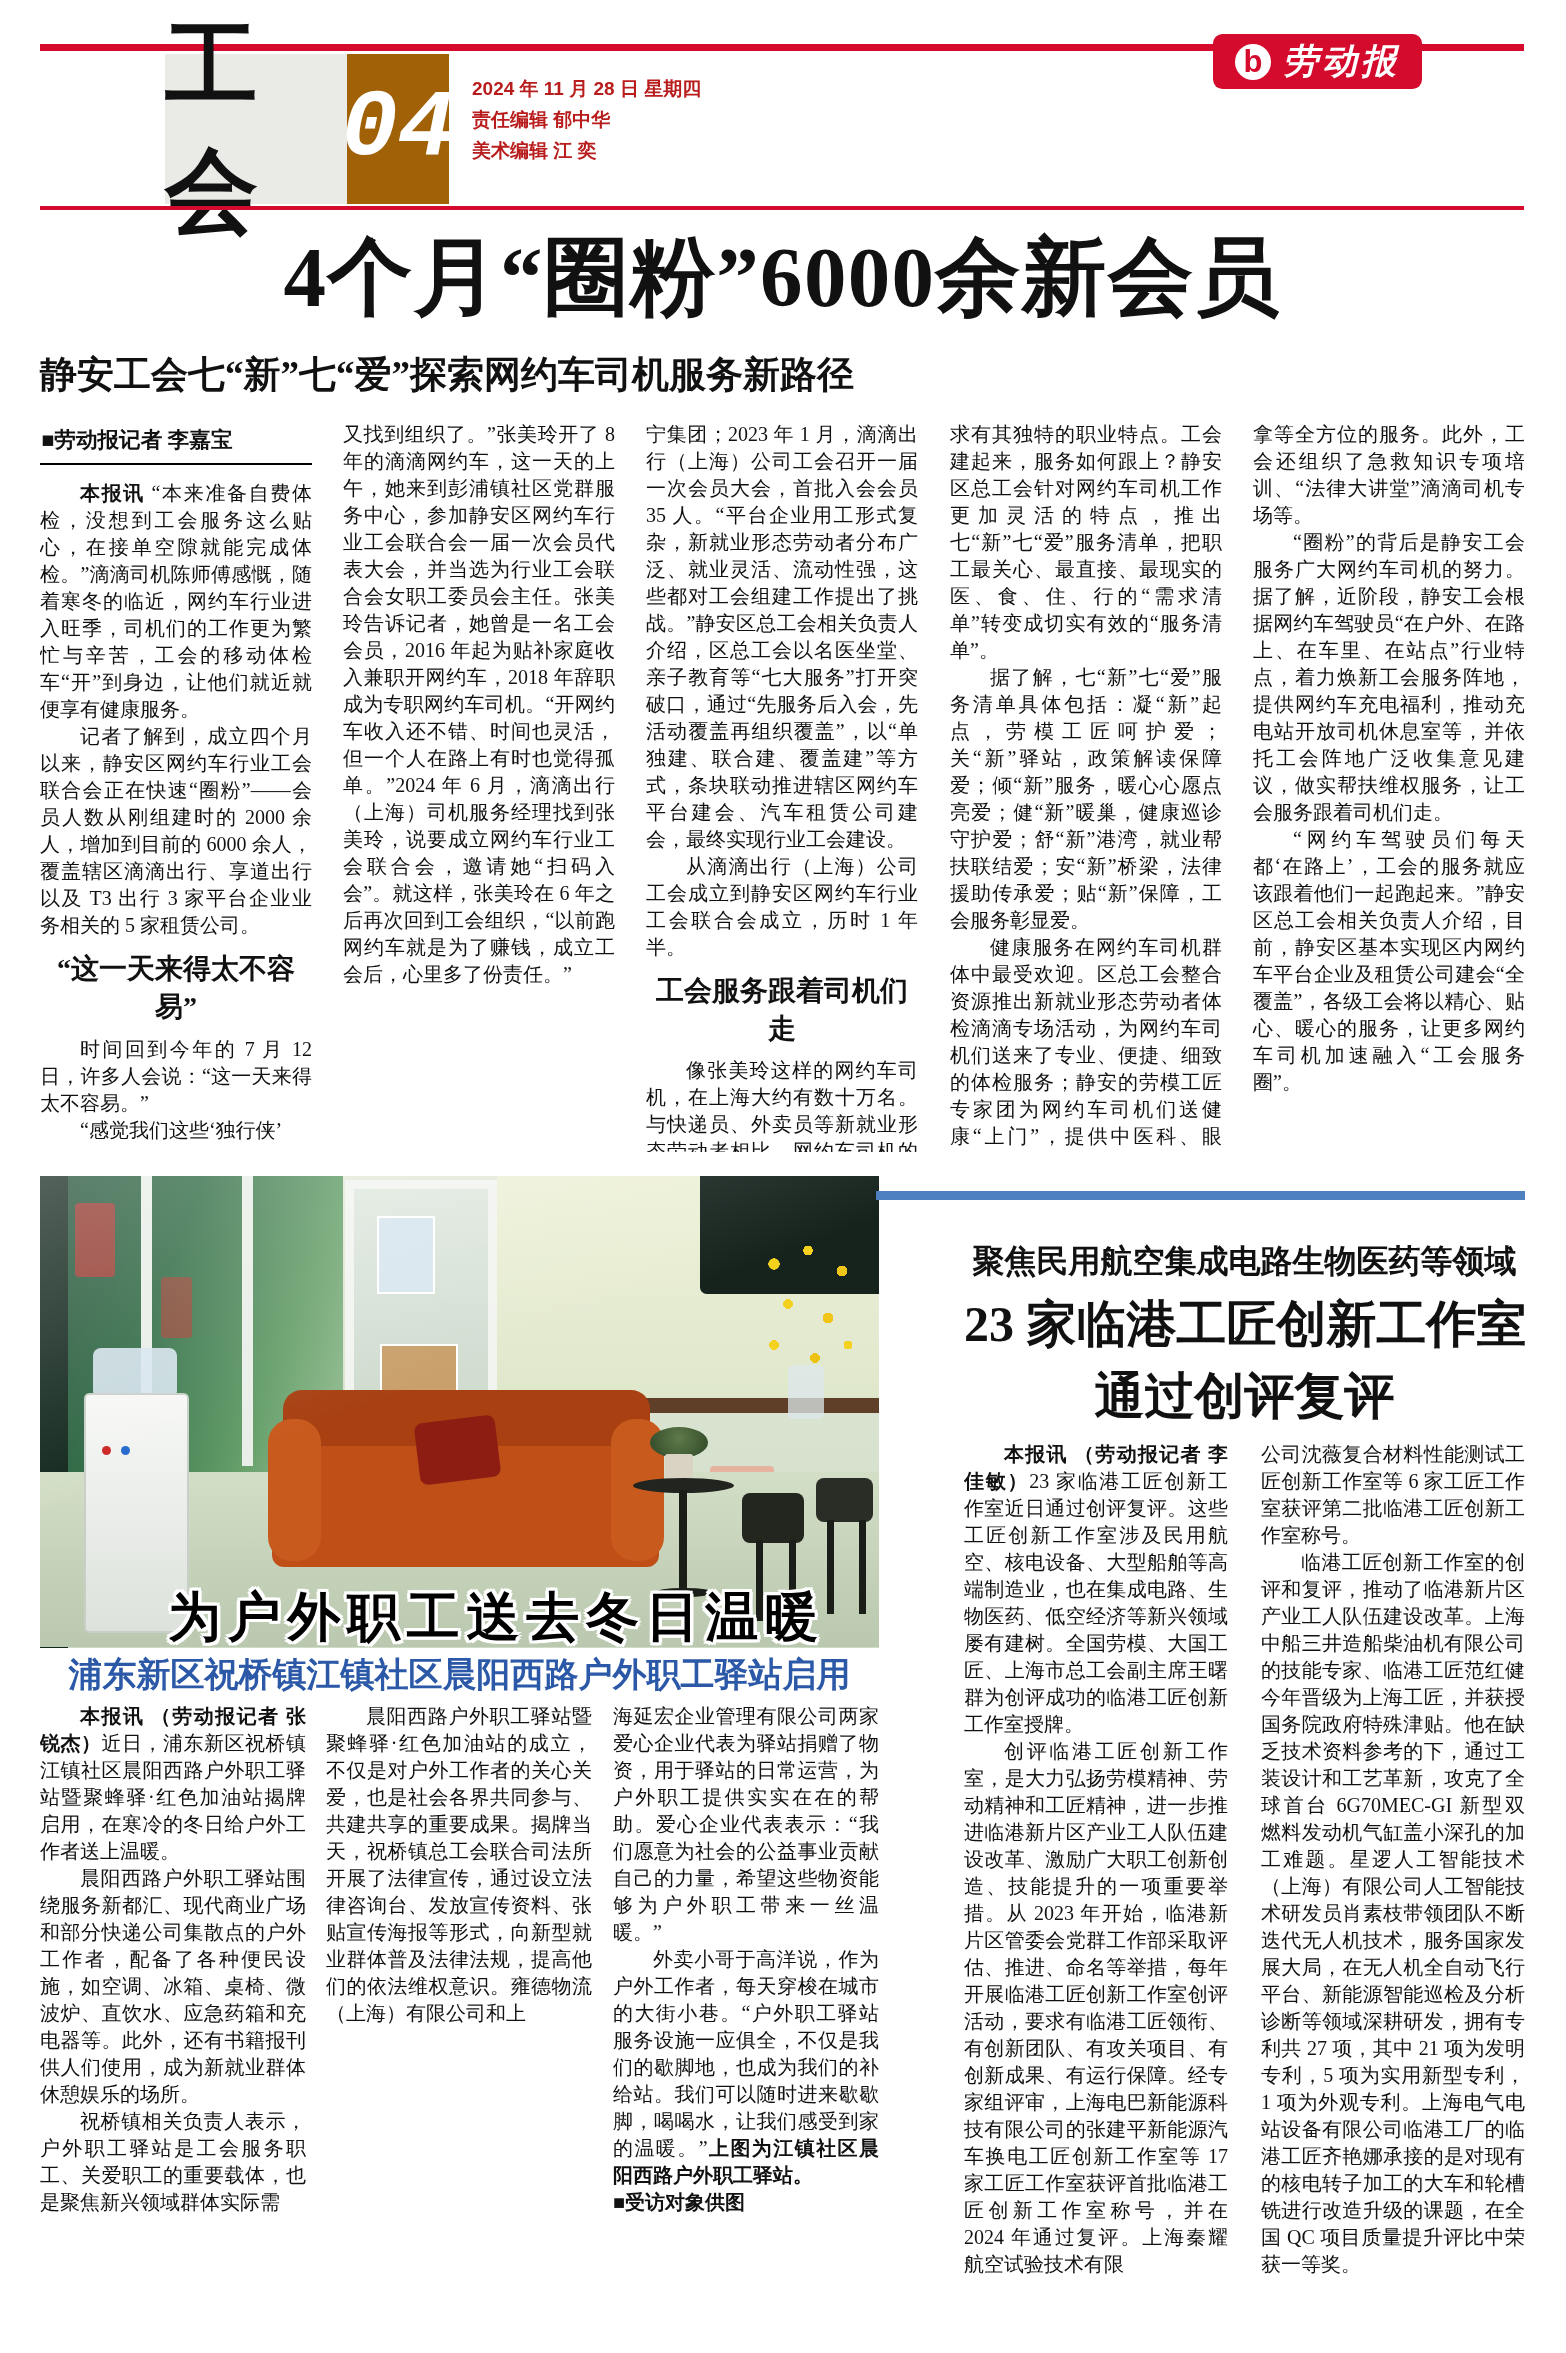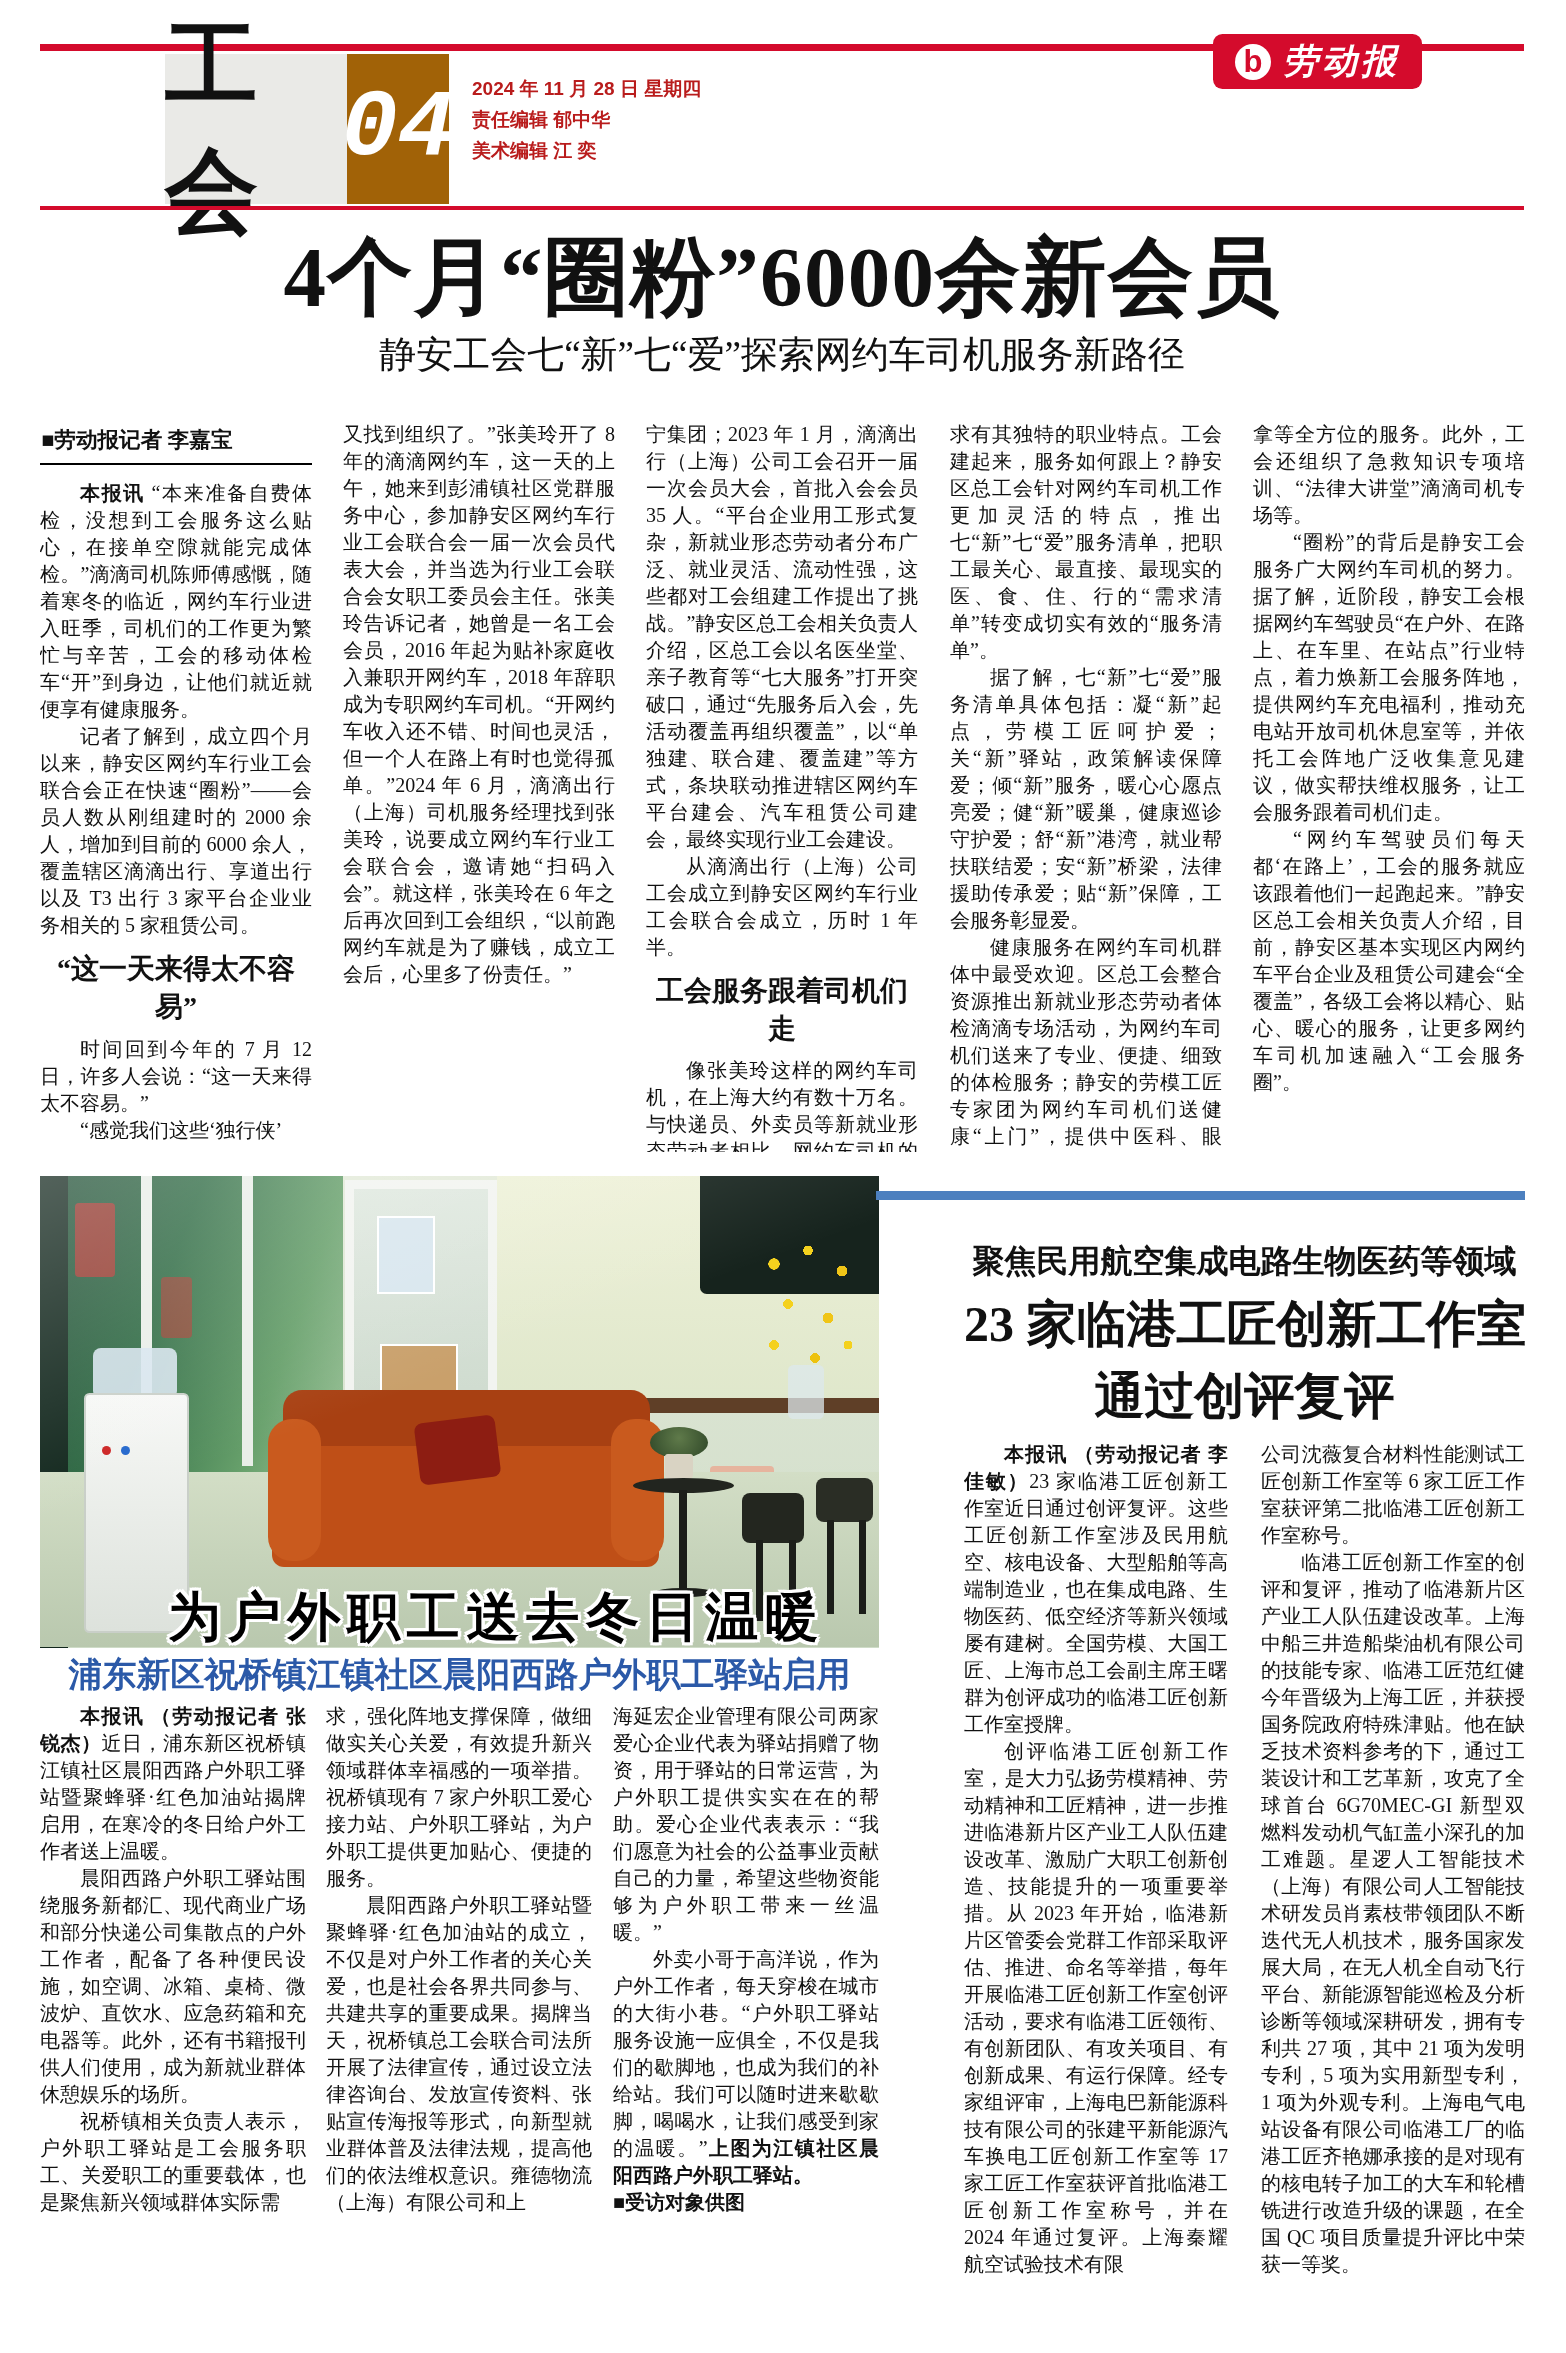--- a/index.html
+++ b/index.html
@@ -17,21 +17,21 @@
         align-items:center;justify-content:center;font-size:93px;font-weight:bold;letter-spacing:2.7px;}
   #pagenum-box{left:347px;top:54px;width:102px;height:150px;background:#a16207;display:flex;
         align-items:center;justify-content:center;color:#fff;
         font-family:Liberation Mono, monospace;font-weight:bold;font-style:italic;font-size:94px;}
   #hdr-meta{left:472px;top:73px;width:472px;font-family:"Liberation Sans","DejaVu Sans",sans-serif;
         font-weight:bold;font-size:19px;line-height:31px;color:#b91c1c;}
   #rule-2{left:40px;top:206px;width:1484px;height:4px;background:#d40b2c;}
   
   #ta-headline{left:40px;top:220px;width:1484px;text-align:center;font-size:85px;font-weight:900;
         letter-spacing:1.3px;white-space:nowrap;}
-  #ta-subheadline{left:40px;top:330px;width:1484px;text-align:center;font-size:37px;font-weight:normal;}
+  #ta-subheadline{left:40px;top:350px;width:1484px;text-align:left;font-size:37px;font-weight:bold;}
   .colwrap{overflow:hidden;}
   .ncol{position:absolute;top:0;width:272px;}
   .ncol p{margin:0;font-size:20px;line-height:27px;text-align:justify;text-justify:inter-ideograph;}
   .ncol p.ind{text-indent:2em;}
   .subhead{font-size:28px;font-weight:bold;text-align:center;margin:10.8px 0 9.4px 0;}
   .byline{font-weight:bold;font-size:21.6px;border-bottom:2px solid #000;padding:4px 0 9.4px 1.3px;margin-bottom:15px;}
   b.lead{font-weight:bold;}
   
   #photo{left:40px;top:1176px;width:839px;height:472px;background:linear-gradient(#e3ead9,#cfdcc8);overflow:hidden;}
   .ph{position:absolute;}
@@ -167,21 +167,20 @@
   <div class="abs" id="bl-subtitle">浦东新区祝桥镇江镇社区晨阳西路户外职工驿站启用</div>
   <div class="abs" id="bl-title">为户外职工送去冬日温暖</div>
 
   <div class="abs colwrap" id="bl-cols">
     <div class="ncol" style="left:0;">
       <p class="ind"><b class="lead">本报讯 （劳动报记者 张锐杰）</b><span>近日，浦东新区祝桥镇江镇社区晨阳西路户外职工驿站暨聚蜂驿·红色加油站揭牌启用，在寒冷的冬日给户外工作者送上温暖。</span></p>
       <p class="ind">晨阳西路户外职工驿站围绕服务新都汇、现代商业广场和部分快递公司集散点的户外工作者，配备了各种便民设施，如空调、冰箱、桌椅、微波炉、直饮水、应急药箱和充电器等。此外，还有书籍报刊供人们使用，成为新就业群体休憩娱乐的场所。</p>
       <p class="ind">祝桥镇相关负责人表示，户外职工驿站是工会服务职工、关爱职工的重要载体，也是聚焦新兴领域群体实际需</p>
     </div>
     <div class="ncol" style="left:286px;">
-      <p>求，强化阵地支撑保障，做细做实关心关爱，有效提升新兴领域群体幸福感的一项举措。祝桥镇现有 7 家户外职工爱心接力站、户外职工驿站，为户外职工提供更加贴心、便捷的服务。</p>
       <p class="ind">晨阳西路户外职工驿站暨聚蜂驿·红色加油站的成立，不仅是对户外工作者的关心关爱，也是社会各界共同参与、共建共享的重要成果。揭牌当天，祝桥镇总工会联合司法所开展了法律宣传，通过设立法律咨询台、发放宣传资料、张贴宣传海报等形式，向新型就业群体普及法律法规，提高他们的依法维权意识。雍德物流（上海）有限公司和上</p>
     </div>
     <div class="ncol" style="left:573px;">
       <p>海延宏企业管理有限公司两家爱心企业代表为驿站捐赠了物资，用于驿站的日常运营，为户外职工提供实实在在的帮助。爱心企业代表表示：“我们愿意为社会的公益事业贡献自己的力量，希望这些物资能够为户外职工带来一丝温暖。”</p>
       <p class="ind"><span>外卖小哥于高洋说，作为户外工作者，每天穿梭在城市的大街小巷。“户外职工驿站服务设施一应俱全，不仅是我们的歇脚地，也成为我们的补给站。我们可以随时进来歇歇脚，喝喝水，让我们感受到家的温暖。”</span><b>上图为江镇社区晨阳西路户外职工驿站。</b></p>
       <p class="credit">■受访对象供图</p>
     </div>
   </div>
 
   <div class="abs" id="rule-blue"></div>

